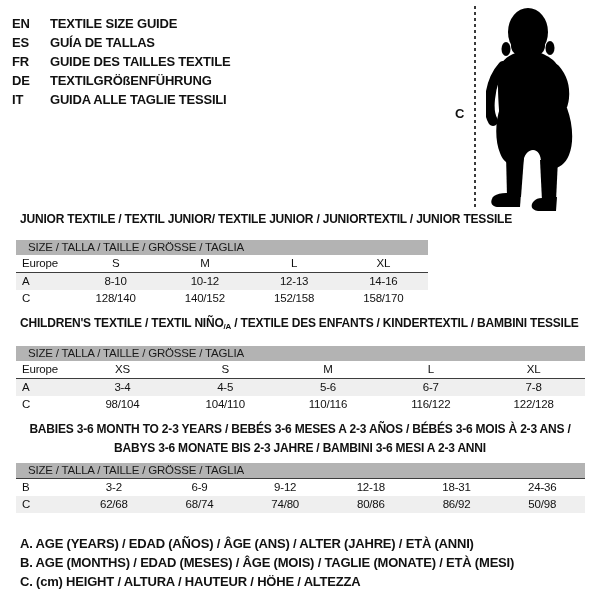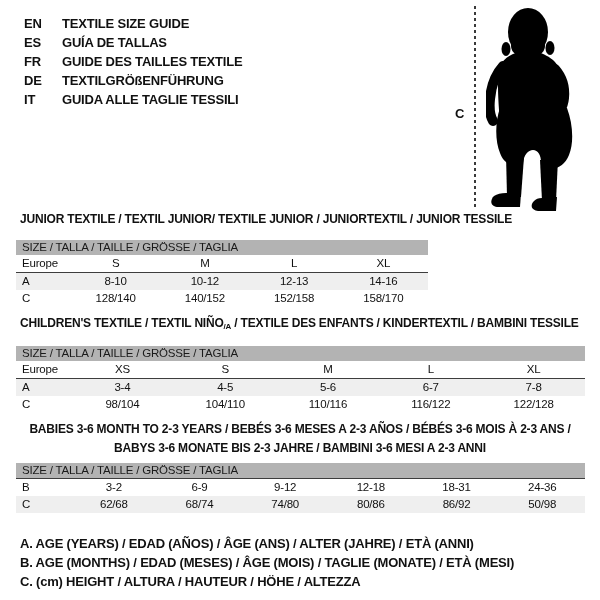--- a/index.html
+++ b/index.html
@@ -2,42 +2,42 @@
 <html><head>
 <meta charset="utf-8">
 <style>
   html,body{margin:0;padding:0;background:#ffffff;}
   .page{
     position:relative;width:600px;height:600px;background:#ffffff;
     font-family:"Liberation Sans",sans-serif;color:#111;overflow:hidden;
     letter-spacing:-0.2px;
   }
   
-  .langs{position:absolute;left:24px;top:14px;}
+  .langs{position:absolute;left:12px;top:14px;}
   .lang-row{display:flex;font-weight:bold;font-size:13px;line-height:19px;}
   .lang-code{width:38px;}
   
   .height-line{
     position:absolute;left:474px;top:6px;width:2px;height:202px;
     background:repeating-linear-gradient(to bottom,#3a3a3a 0,#3a3a3a 3px,transparent 3px,transparent 6px);
   }
   .height-label{position:absolute;left:455px;top:106px;font-weight:bold;font-size:13px;}
   .baby{position:absolute;left:486px;top:4px;}
   
   .tbl-title{position:absolute;left:20px;font-weight:bold;font-size:12px;line-height:14px;text-align:center;}
   .title-1{top:212px;}
   .title-2{top:316px;}
   .title-3{top:420px;line-height:19px;width:560px;}
   .subscript{font-size:8px;vertical-align:-2px;}
   
   .size-table{position:absolute;left:16px;font-size:11.5px;}
   .tbl-junior{top:240px;width:412px;}
   .tbl-children{top:346px;width:569px;}
   .tbl-babies{top:463px;width:569px;}
-  .size-bar{height:15px;line-height:15px;background:#b3b3b3;padding-left:6px;color:#1a1a1a;}
+  .size-bar{height:15px;line-height:15px;background:#b3b3b3;padding-left:12px;color:#1a1a1a;}
   .row{display:flex;height:17px;line-height:17px;}
   .row .cell{flex:1;text-align:center;}
   .row .label{flex:0 0 49px;text-align:left;padding-left:6px;}
   .hl{background:#efefef;}
   .sep{border-top:1.5px solid #3d3d3d;}
   
   .footnotes{position:absolute;left:20px;top:534px;}
   .footnote{font-weight:bold;font-size:13px;line-height:19px;}
 </style>
 </head>

